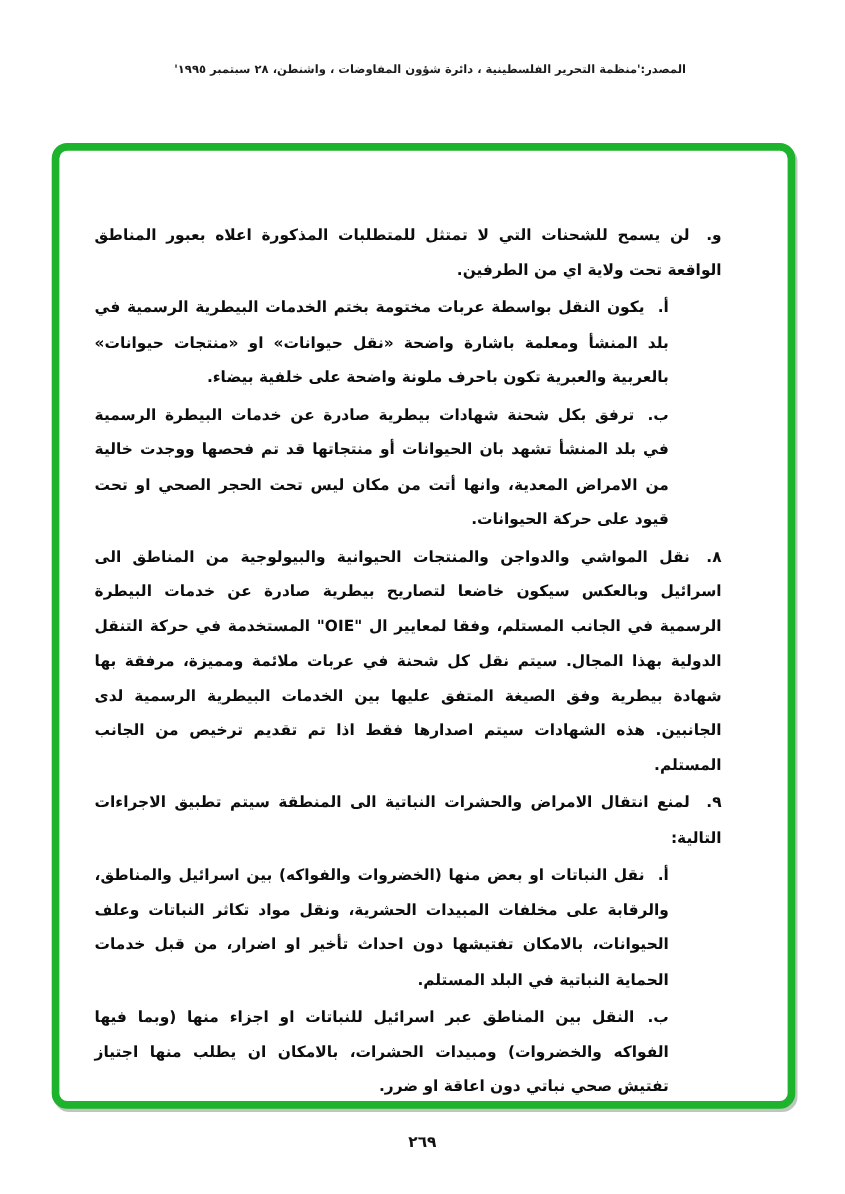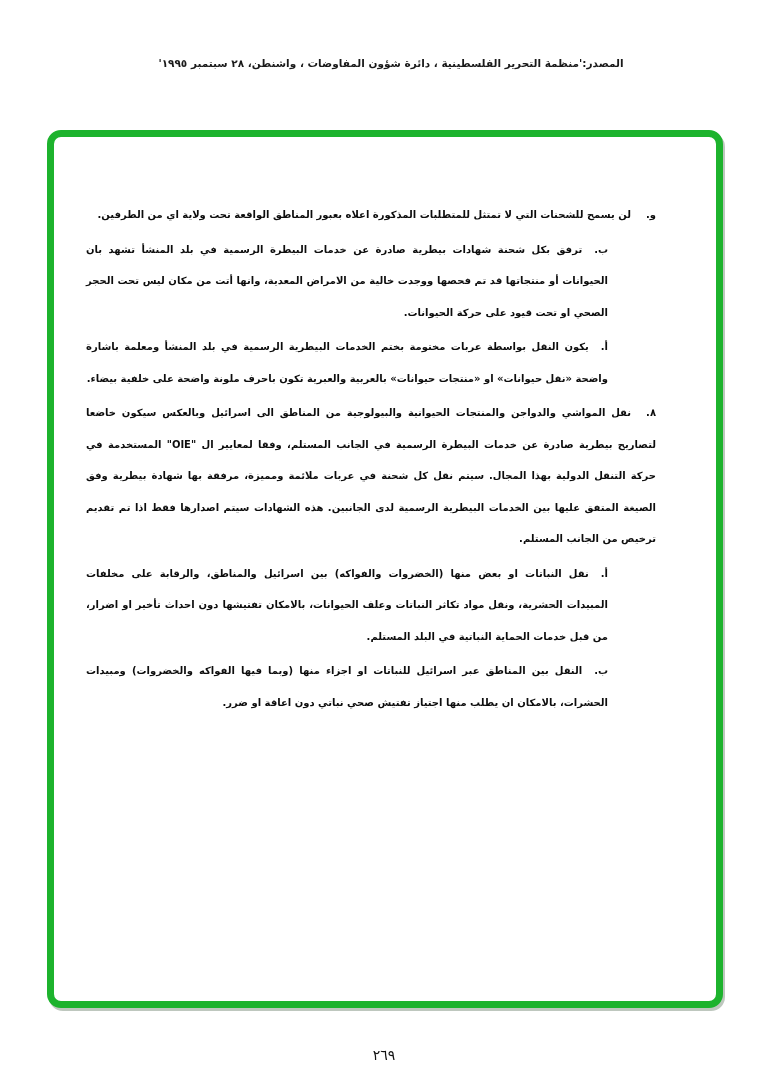--- a/index.html
+++ b/index.html
@@ -39,71 +39,73 @@
     box-shadow: 2px 3px 0 rgba(110,130,110,0.45);
     background: #fff;
   }
   .box-content {
     direction: rtl;
     padding: 62px 60px 0 32px;
   }
   .item {
     direction: rtl;
     text-align: justify;
-    font-size: 10px;
+    font-size: 14px;
     font-weight: bold;
     line-height: 31.5px;
     margin-bottom: 3px;
     color: #0d0d0d;
   }
   .item .marker {
     display: inline-block;
     margin-left: 15px;
     white-space: nowrap;
   }
   .item.level-2 { padding-right: 48px; }
   .item.level-2 .marker { margin-left: 12px; }
   .page-number {
     position: absolute;
     top: 1031px; left: 0; right: 0;
     text-align: center;
     direction: rtl;
     font-size: 14px;
-    font-weight: normal;
+    font-weight: bold;
     letter-spacing: 2px;
-    margin-top: 16px;
   }
 </style>
 </head>
 <body>
 
 <div class="doc-header">
   <div class="doc-source">المصدر:'منظمة التحرير الفلسطينية ، دائرة شؤون المفاوضات ، واشنطن، ٢٨ سبتمبر ١٩٩٥'</div>
 </div>
 
 <div class="green-box">
   <div class="box-content">
 
     <div class="item level-1">
       <span class="marker">و.</span><span>لن يسمح للشحنات التي لا تمتثل للمتطلبات المذكورة اعلاه بعبور المناطق الواقعة تحت ولاية اي من الطرفين.</span>
     </div>
 
 
     <div class="item level-2">
-      <span class="marker">ب.</span><span>ترفق بكل شحنة شهادات بيطرية صادرة عن خدمات البيطرة الرسمية في بلد المنشأ تشهد بان الحيوانات أو منتجاتها قد تم فحصها ووجدت خالية من الامراض المعدية، وانها أتت من مكان ليس تحت الحجر الصحي او تحت قيود على حركة الحيوانات.</span>
+      <span class="marker">أ.</span><span>يكون النقل بواسطة عربات مختومة بختم الخدمات البيطرية الرسمية في بلد المنشأ ومعلمة باشارة واضحة «نقل حيوانات» او «منتجات حيوانات» بالعربية والعبرية تكون باحرف ملونة واضحة على خلفية بيضاء.</span>
     </div>
 
     <div class="item level-2">
-      <span class="marker">أ.</span><span>يكون النقل بواسطة عربات مختومة بختم الخدمات البيطرية الرسمية في بلد المنشأ ومعلمة باشارة واضحة «نقل حيوانات» او «منتجات حيوانات» بالعربية والعبرية تكون باحرف ملونة واضحة على خلفية بيضاء.</span>
+      <span class="marker">ب.</span><span>ترفق بكل شحنة شهادات بيطرية صادرة عن خدمات البيطرة الرسمية في بلد المنشأ تشهد بان الحيوانات أو منتجاتها قد تم فحصها ووجدت خالية من الامراض المعدية، وانها أتت من مكان ليس تحت الحجر الصحي او تحت قيود على حركة الحيوانات.</span>
     </div>
 
     <div class="item level-1">
       <span class="marker">٨.</span><span>نقل المواشي والدواجن والمنتجات الحيوانية والبيولوجية من المناطق الى اسرائيل وبالعكس سيكون خاضعا لتصاريح بيطرية صادرة عن خدمات البيطرة الرسمية في الجانب المستلم، وفقا لمعايير ال "OIE" المستخدمة في حركة التنقل الدولية بهذا المجال. سيتم نقل كل شحنة في عربات ملائمة ومميزة، مرفقة بها شهادة بيطرية وفق الصيغة المتفق عليها بين الخدمات البيطرية الرسمية لدى الجانبين. هذه الشهادات سيتم اصدارها فقط اذا تم تقديم ترخيص من الجانب المستلم.</span>
     </div>
 
+    <div class="item level-1">
+      <span class="marker">٩.</span><span>لمنع انتقال الامراض والحشرات النباتية الى المنطقة سيتم تطبيق الاجراءات التالية:</span>
+    </div>
 
     <div class="item level-2">
       <span class="marker">أ.</span><span>نقل النباتات او بعض منها (الخضروات والفواكه) بين اسرائيل والمناطق، والرقابة على مخلفات المبيدات الحشرية، ونقل مواد تكاثر النباتات وعلف الحيوانات، بالامكان تفتيشها دون احداث تأخير او اضرار، من قبل خدمات الحماية النباتية في البلد المستلم.</span>
     </div>
 
     <div class="item level-2">
       <span class="marker">ب.</span><span>النقل بين المناطق عبر اسرائيل للنباتات او اجزاء منها (وبما فيها الفواكه والخضروات) ومبيدات الحشرات، بالامكان ان يطلب منها اجتياز تفتيش صحي نباتي دون اعاقة او ضرر.</span>
     </div>
 
   </div>

